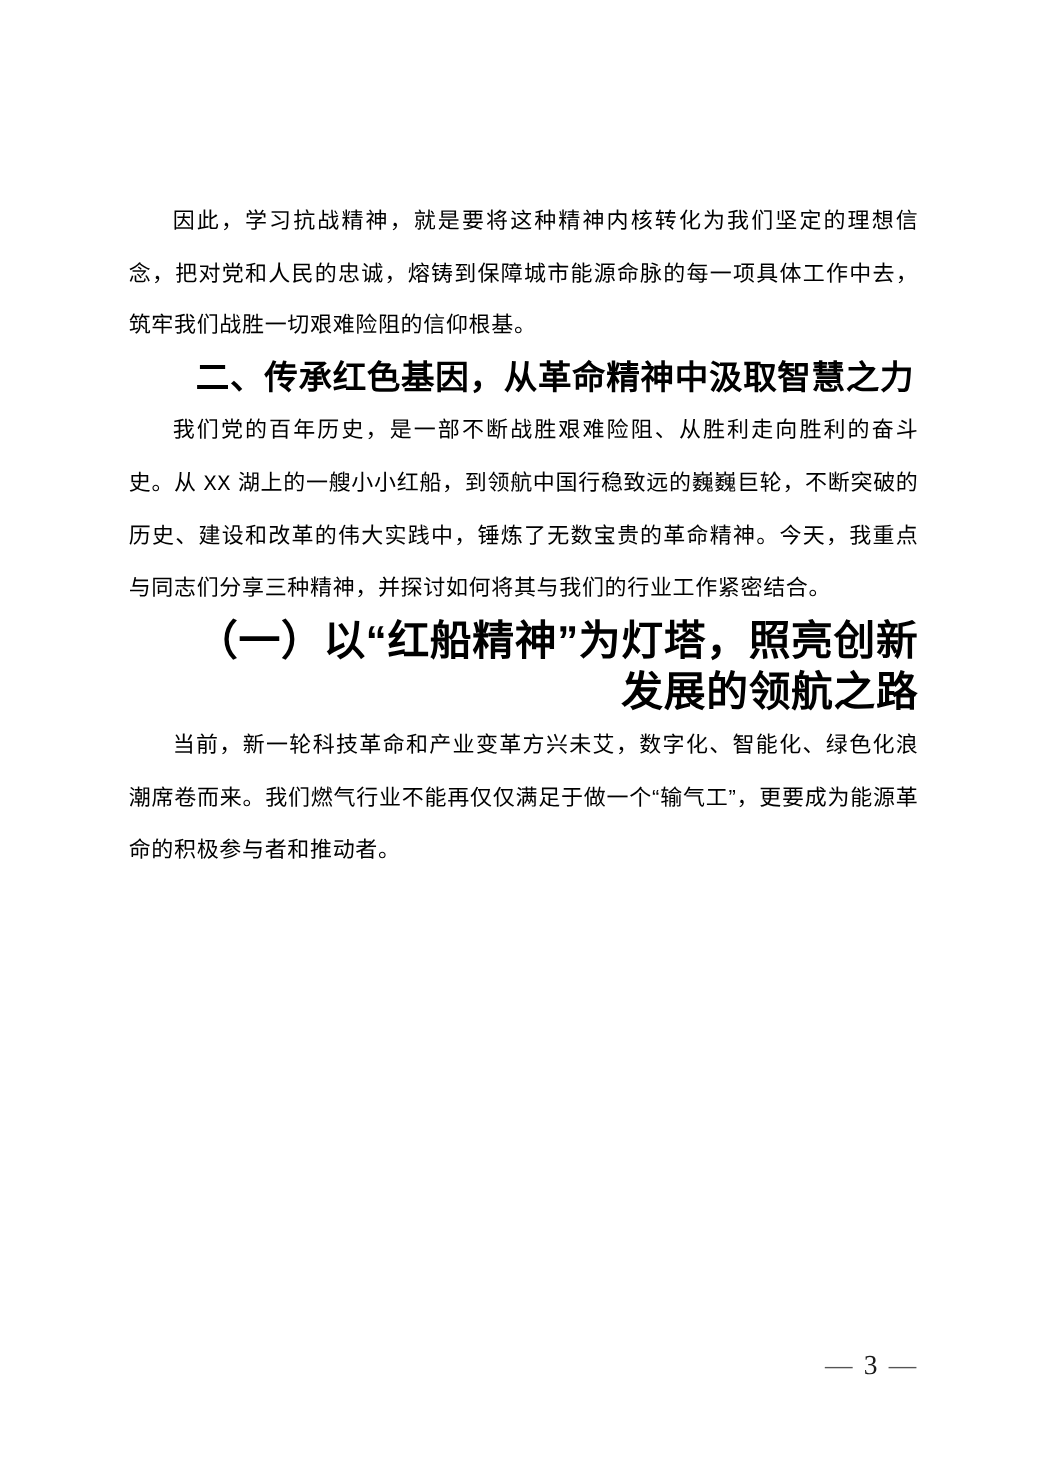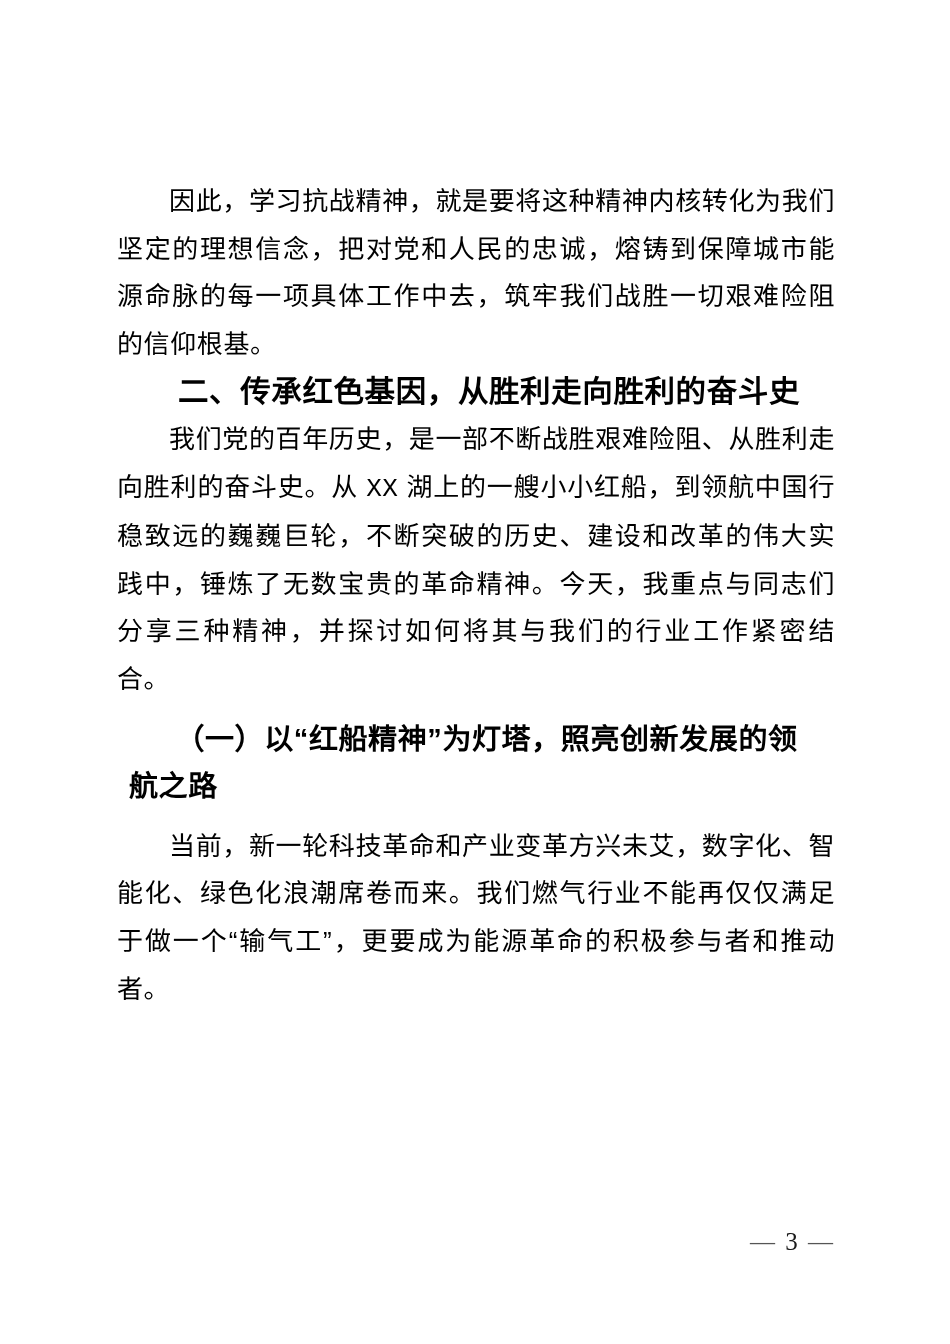--- a/index.html
+++ b/index.html
@@ -19,21 +19,21 @@
     -webkit-font-smoothing: antialiased;
   }
   .content {
     position: absolute;
     left: 117px;
     top: 178px;
     width: 718px;
   }
   
   .para {
-    font-size: 26px;
+    font-size: 20px;
     line-height: 47.6px;
     letter-spacing: 0.6px;
     text-align: justify;
     text-justify: inter-character;
     text-indent: 2em;
     margin: 0;
     word-break: break-all;
     font-weight: 400;
   }
   
@@ -41,27 +41,27 @@
     font-size: 30.5px;
     line-height: 47.6px;
     letter-spacing: 0.6px;
     font-weight: 700;
     text-indent: 2em;
     margin: 0;
     text-align: left;
   }
   
   .h-sub {
-    font-size: 29px;
+    font-size: 38px;
     line-height: 47.6px;
     letter-spacing: 0.6px;
     font-weight: 700;
     text-indent: 1.6em;
-    margin: 12px;
-    text-align: left;
+    margin: 0;
+    text-align: right;
   }
   
   .latin {
     font-family: Liberation Mono, monospace;
     letter-spacing: 0.5px;
     font-weight: 400;
   }
   
   .footer {
     position: absolute;
@@ -80,21 +80,21 @@
 </style>
 </head>
 <body>
 
 <div class="page">
 
   <div class="content">
 
     <p class="para">因此，学习抗战精神，就是要将这种精神内核转化为我们坚定的理想信念，把对党和人民的忠诚，熔铸到保障城市能源命脉的每一项具体工作中去，筑牢我们战胜一切艰难险阻的信仰根基。</p>
 
-    <h2 class="h-section">二、传承红色基因，从胜利走向胜利的奋斗史</h2>
+    <h2 class="h-section">二、传承红色基因，从革命精神中汲取智慧之力</h2>
 
     <p class="para"><span>我们党的百年历史，是一部不断战胜艰难险阻、从胜利走向胜利的奋斗史。从 </span><span class="latin">XX</span><span> 湖上的一艘小小红船，到领航中国行稳致远的巍巍巨轮，不断突破的历史、建设和改革的伟大实践中，锤炼了无数宝贵的革命精神。今天，我重点与同志们分享三种精神，并探讨如何将其与我们的行业工作紧密结合。</span></p>
 
     <h3 class="h-sub">（一）以“红船精神”为灯塔，照亮创新发展的领航之路</h3>
 
 
     <p class="para">当前，新一轮科技革命和产业变革方兴未艾，数字化、智能化、绿色化浪潮席卷而来。我们燃气行业不能再仅仅满足于做一个“输气工”，更要成为能源革命的积极参与者和推动者。</p>
 
   </div>
 

